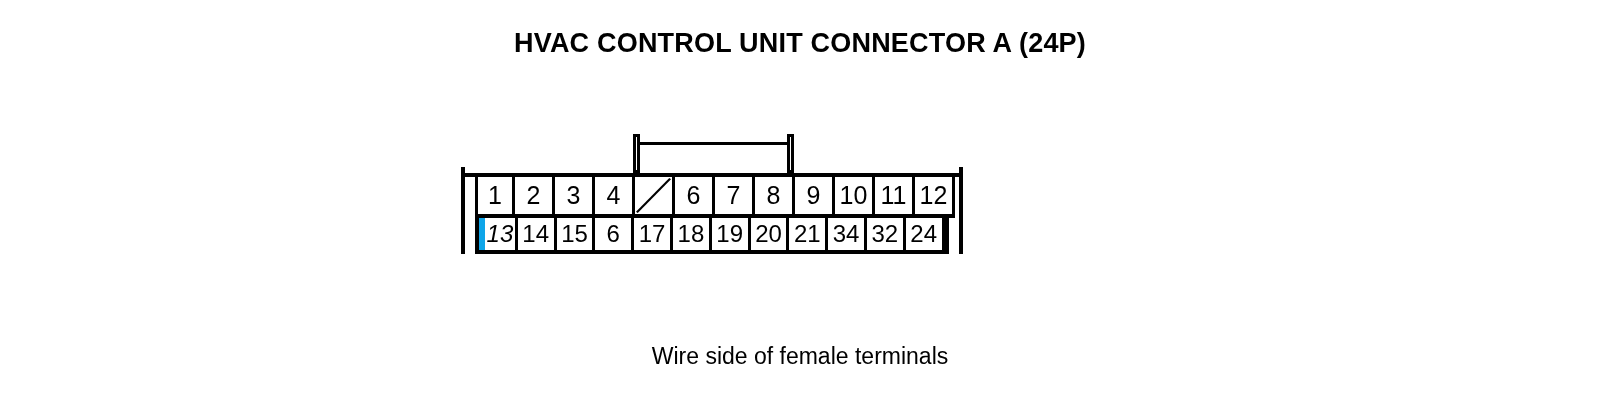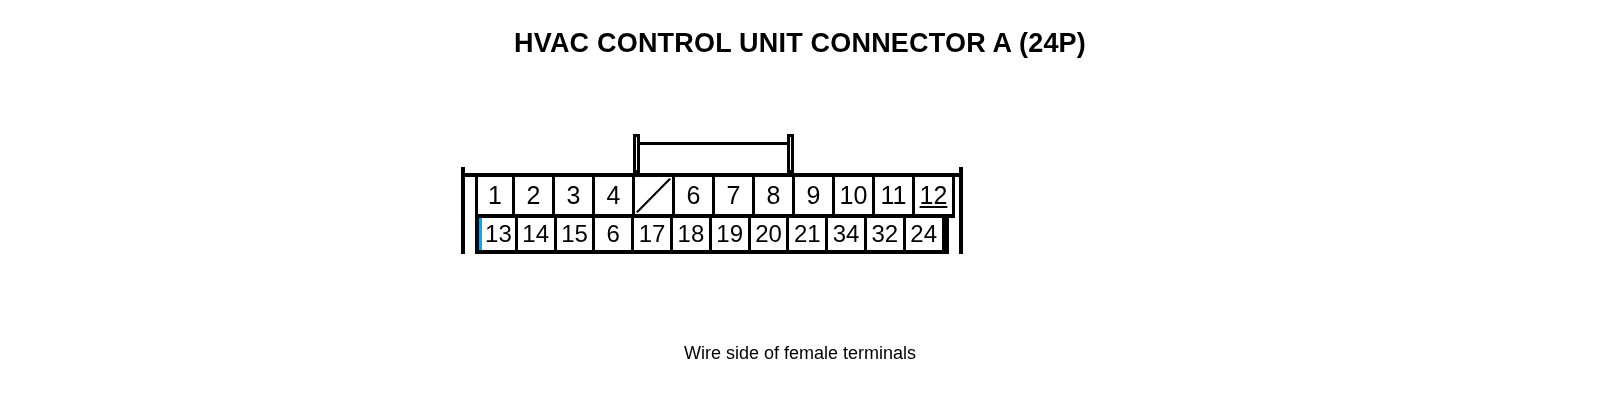--- a/index.html
+++ b/index.html
@@ -28,21 +28,21 @@
     white-space: nowrap;
     font-weight: bold;
   }
 
   #caption {
     position: absolute;
     top: 343px;
     left: 0;
     width: 1600px;
     text-align: center;
-    font-size: 18px;
+    font-size: 23px;
     white-space: nowrap;
   }
 
   
   #connector {
     position: absolute;
     left: 461px;
     top: 134px;
     width: 502px;
     height: 120px;
@@ -157,29 +157,29 @@
   }
   .row-top .pin {
     width: 40px;
     height: 100%;
   }
   .row-top .pin:first-child {
     border-left: 3px solid #000;
   }
   .row-top .pin:last-child {
     border-right: 3px solid #000;
-    text-decoration: underline;
   }
   .row-bottom .pin {
     width: 38.8px;
     height: 100%;
     font-size: 24px;
   }
   .row-bottom .pin:first-child {
-    border-left: 3px solid #0ea5e9;
+    border-left: 6px solid #0ea5e9;
+    font-style: italic;
   }
   .row-bottom .pin:last-child {
     border-right: 3px solid #000;
   }
 
   
   .pin.blank .slash {
     position: absolute;
     left: 0;
     top: 0;

